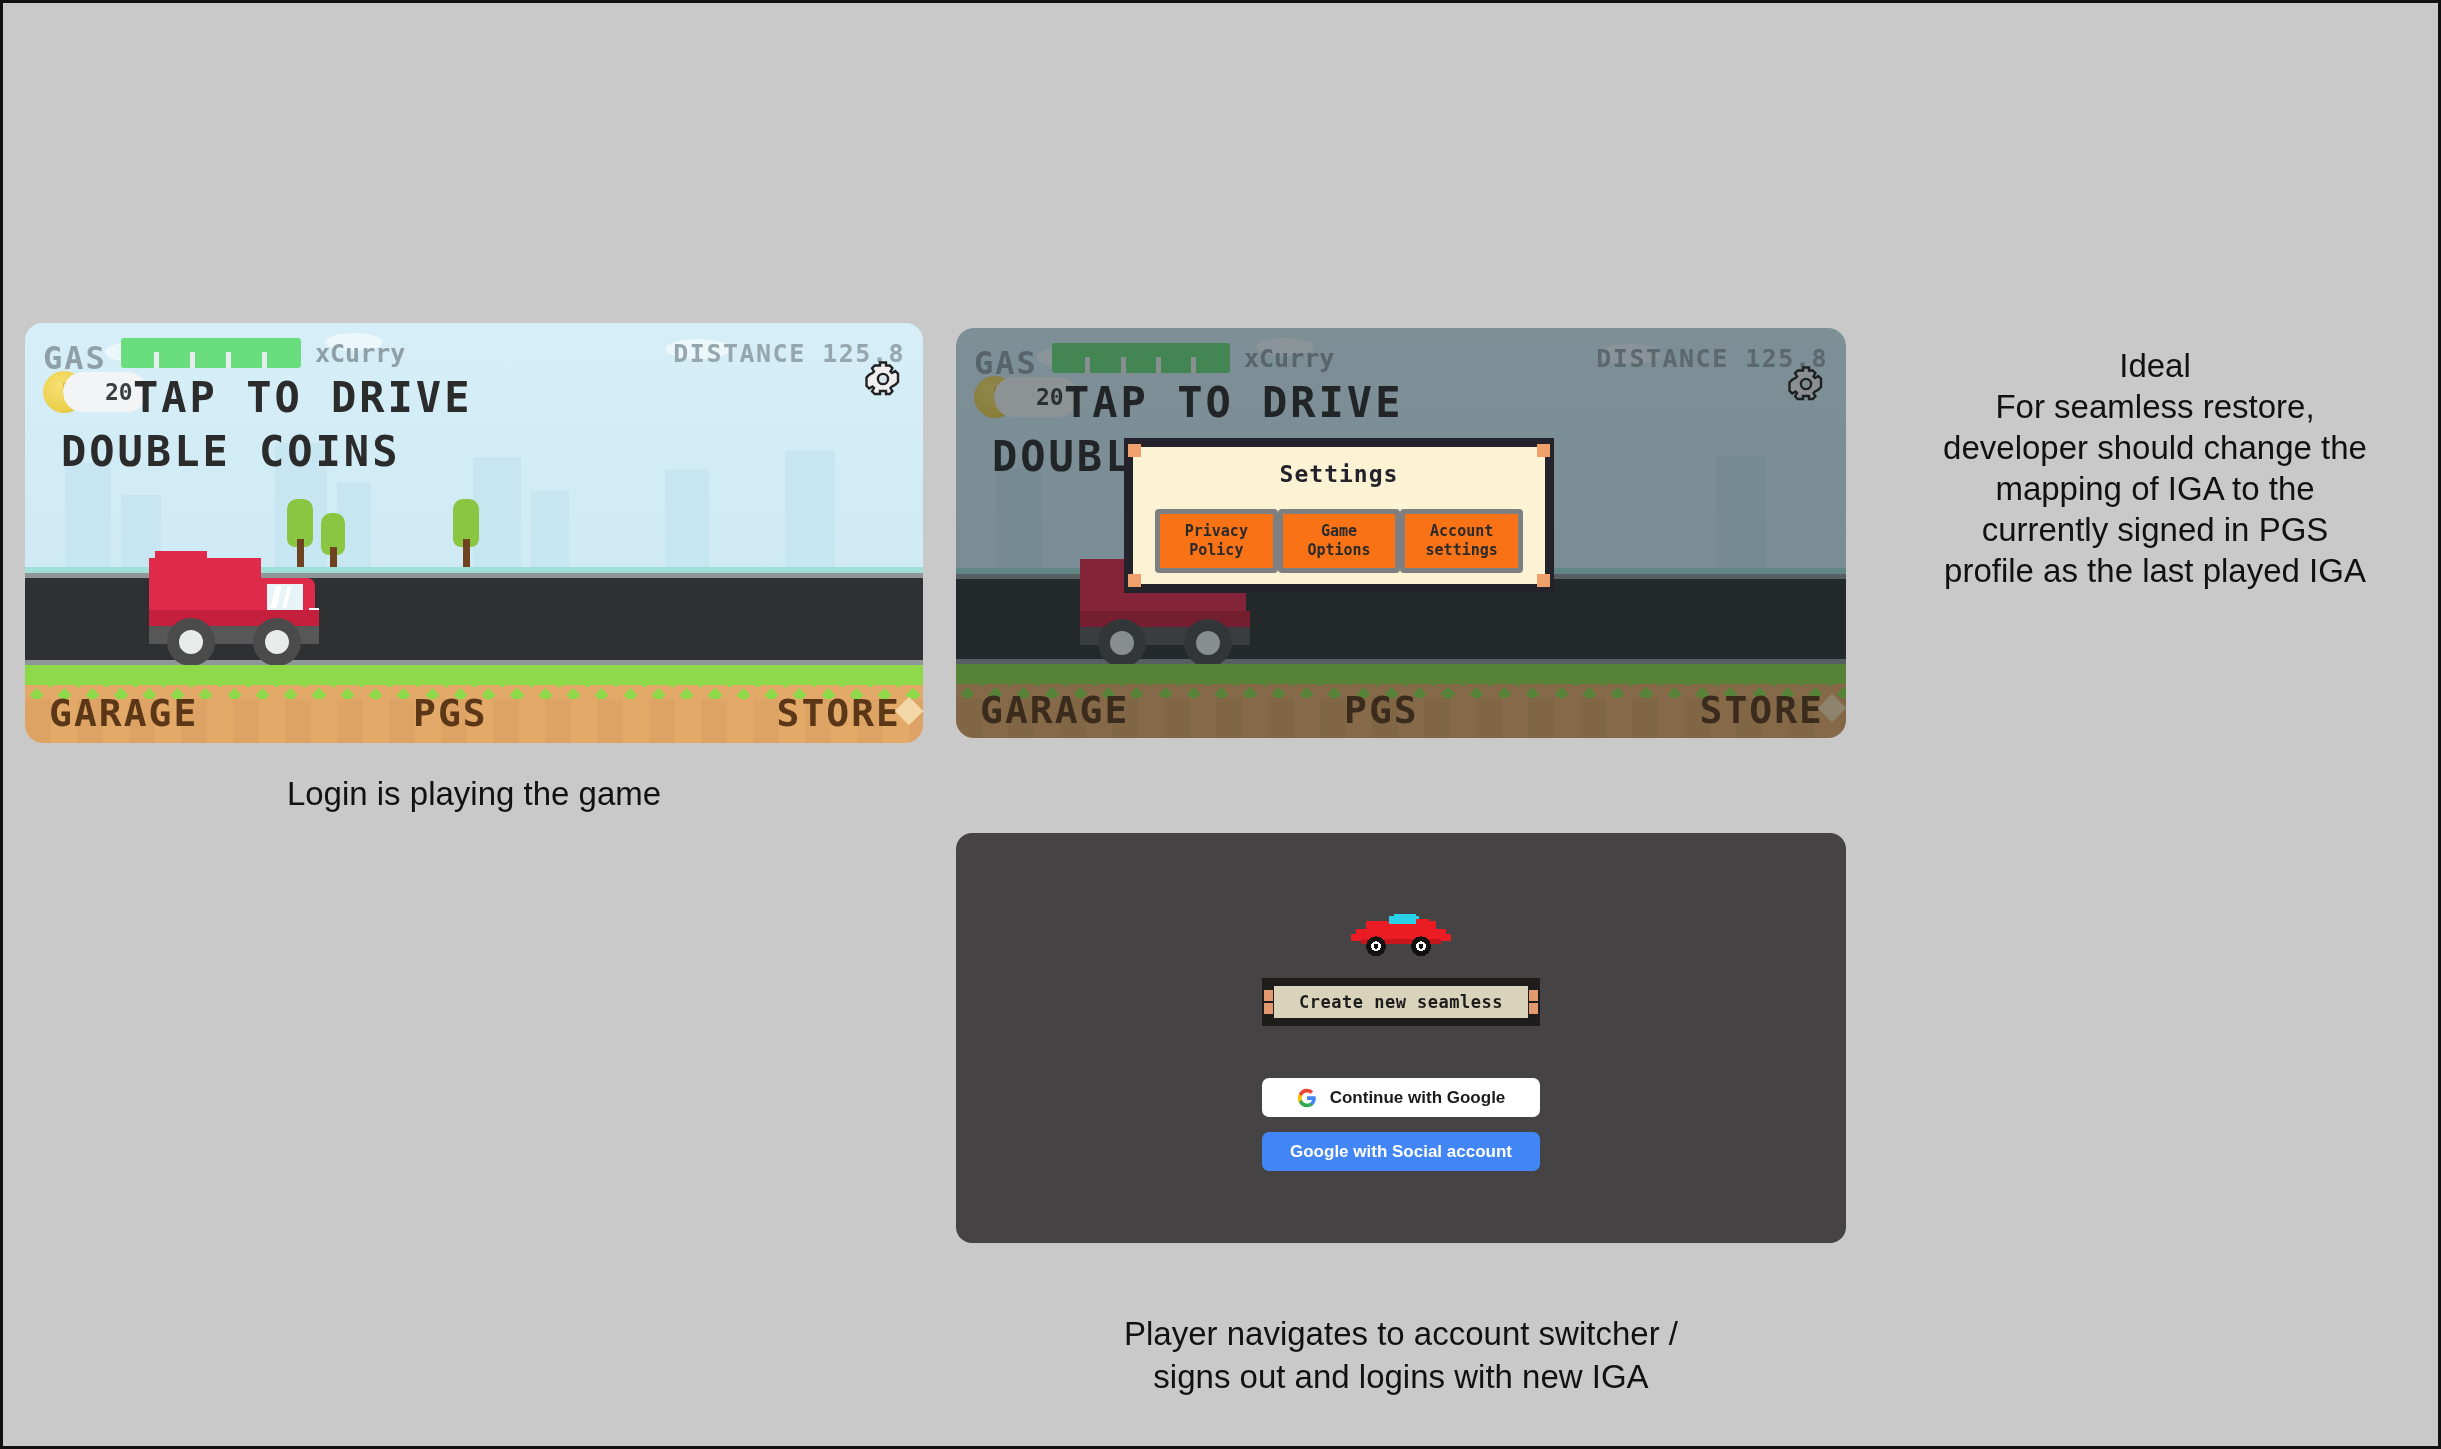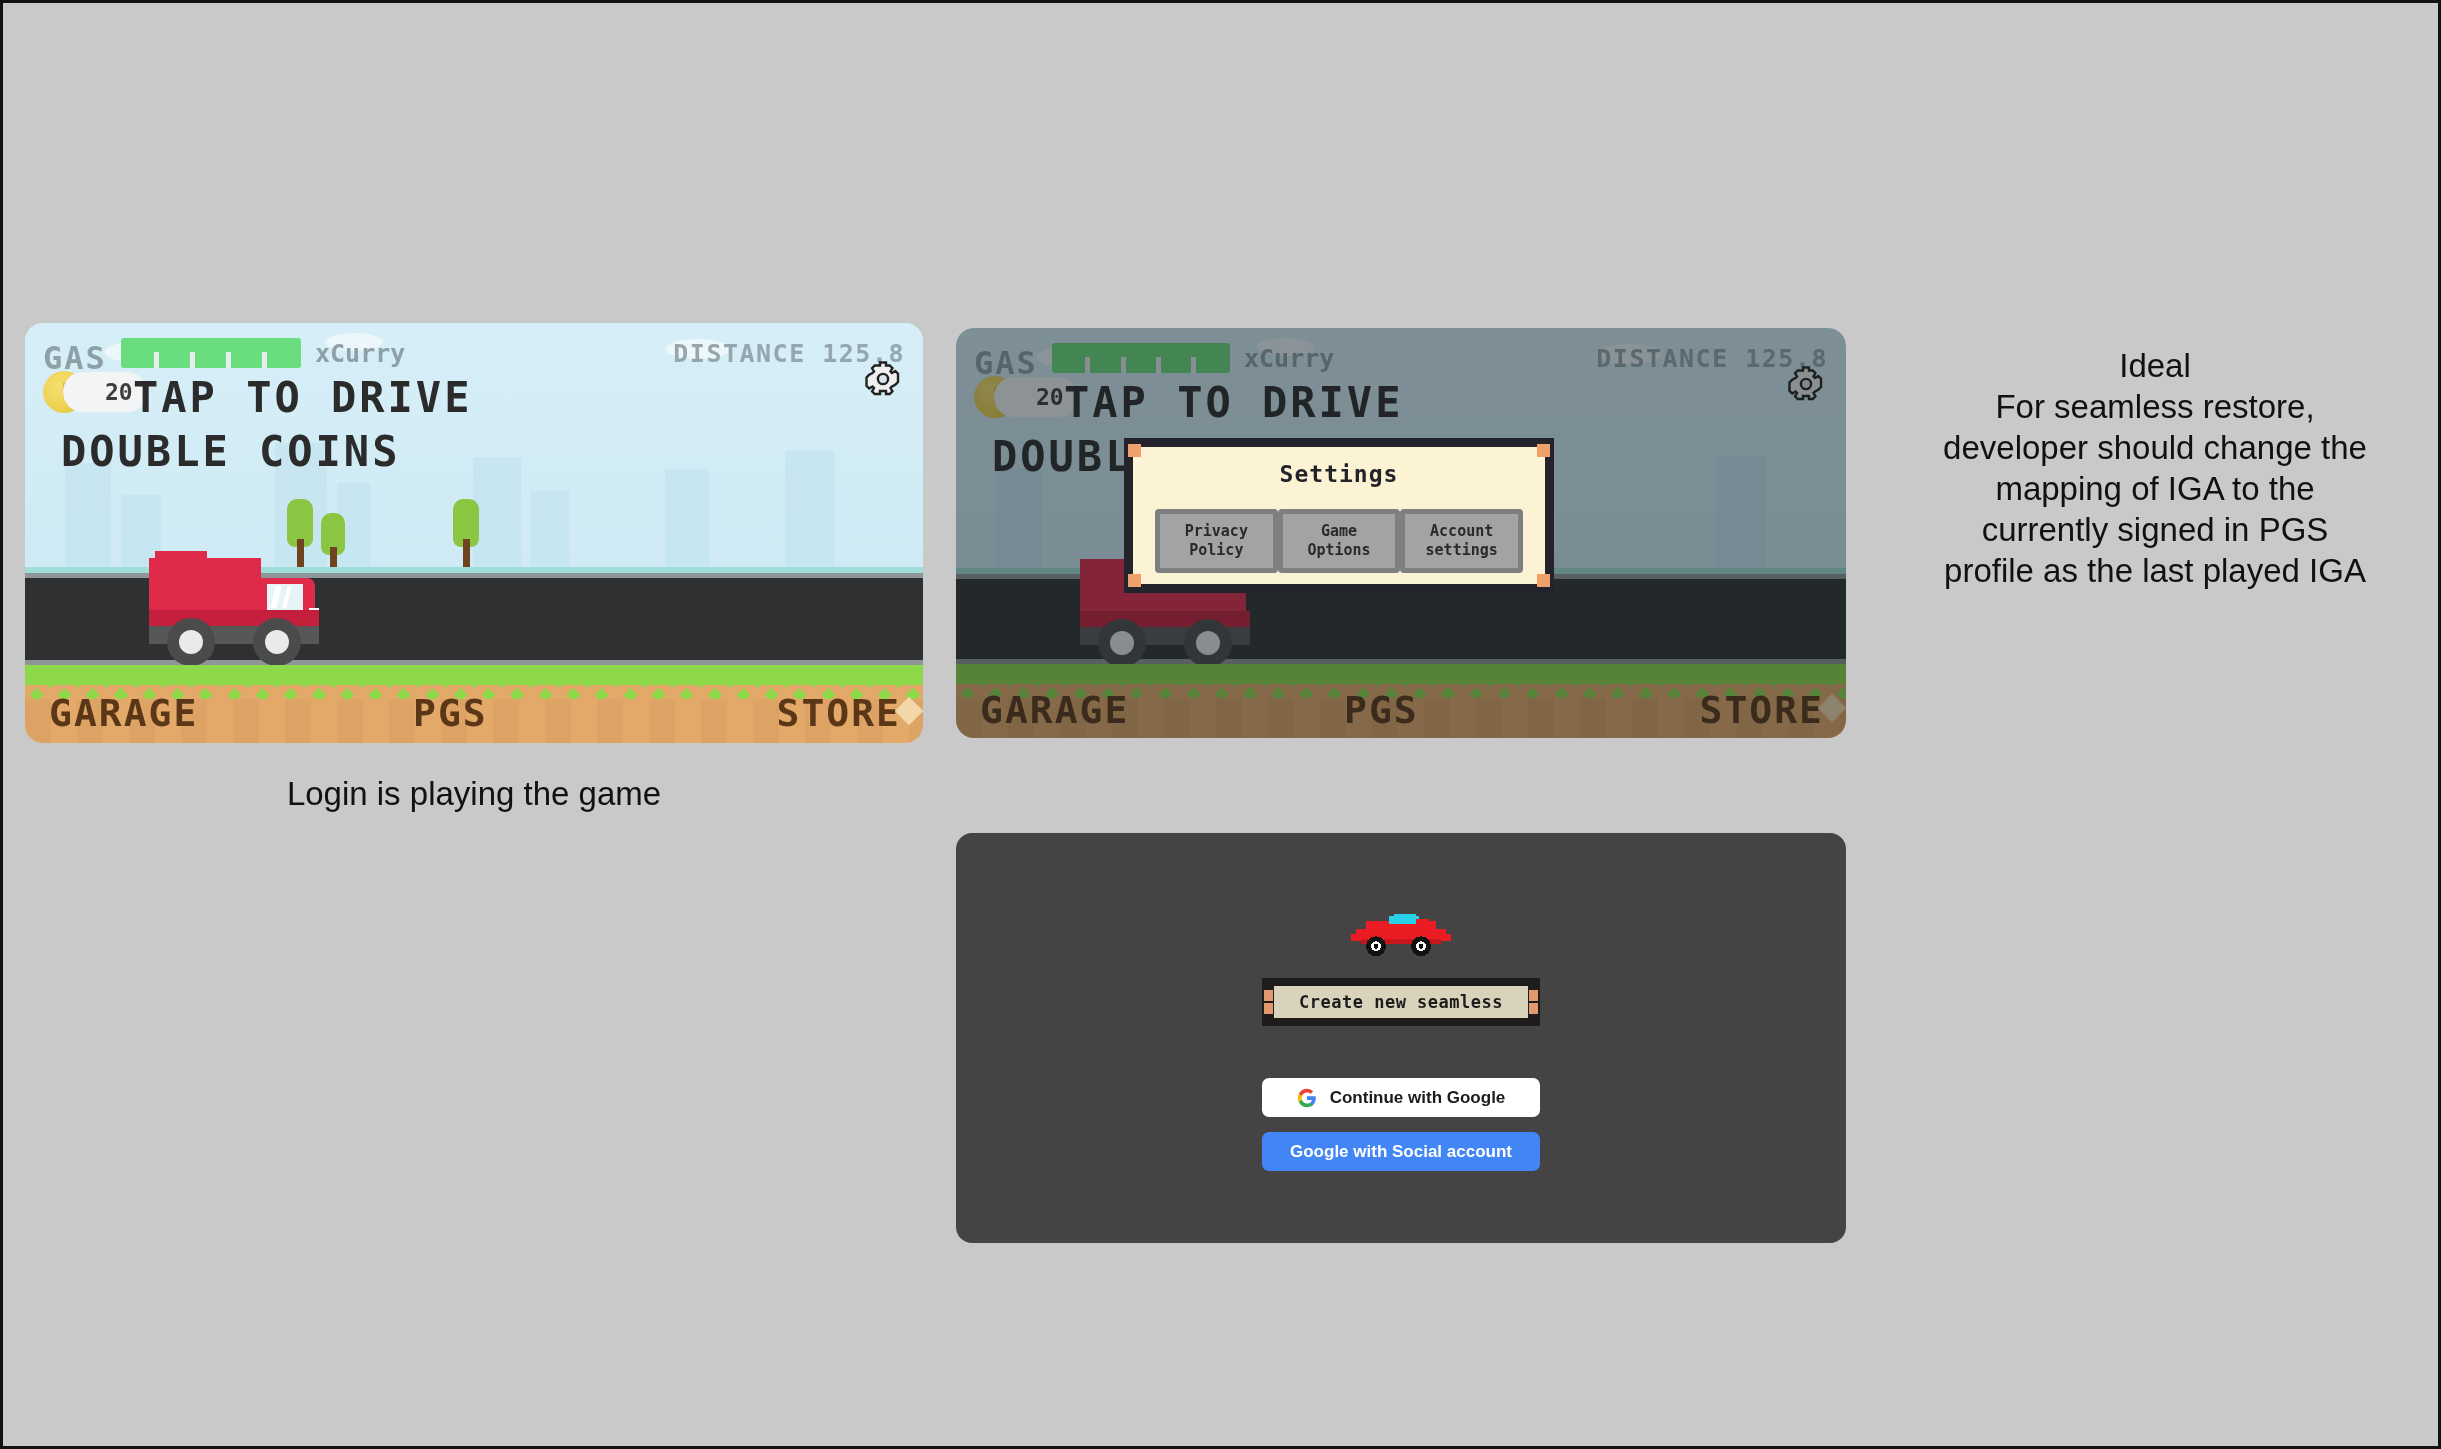--- a/index.html
+++ b/index.html
@@ -257,21 +257,21 @@
   .settings-buttons {
     position: absolute;
     left: 22px; right: 22px;
     top: 62px;
     display: flex;
     justify-content: space-between;
   }
   .pix-btn {
     width: 130px;
     height: 64px;
-    background: #a3a3a3;
+    background: #f97316;
     border: 5px solid #7d7f80;
     box-sizing: border-box;
     display: flex;
     align-items: center;
     justify-content: center;
     text-align: center;
     font-family: "DejaVu Sans Mono", monospace;
     font-size: 15px;
     font-weight: bold;
     color: #2a2a2a;
@@ -605,14 +605,16 @@
         <path fill="#EA4335" d="M24 10.8c3.2 0 6.1 1.1 8.4 3.3l6.3-6.3C34.9 4.2 29.9 2 24 2 15.4 2 8.1 6.7 4.5 13.7l7.3 5.7c1.7-5.2 6.5-8.6 12.2-8.6z"></path>
       </svg>
       <span>Continue with Google</span>
     </div>
 
     <div id="social-btn">
       <span>Google with Social account</span>
     </div>
   </div>
 
+  <div class="caption" style="left:953px; top:1310px; width:890px;">Player navigates to account switcher /
+signs out and logins with new IGA</div>
 
 </div>
 
 </body></html>

